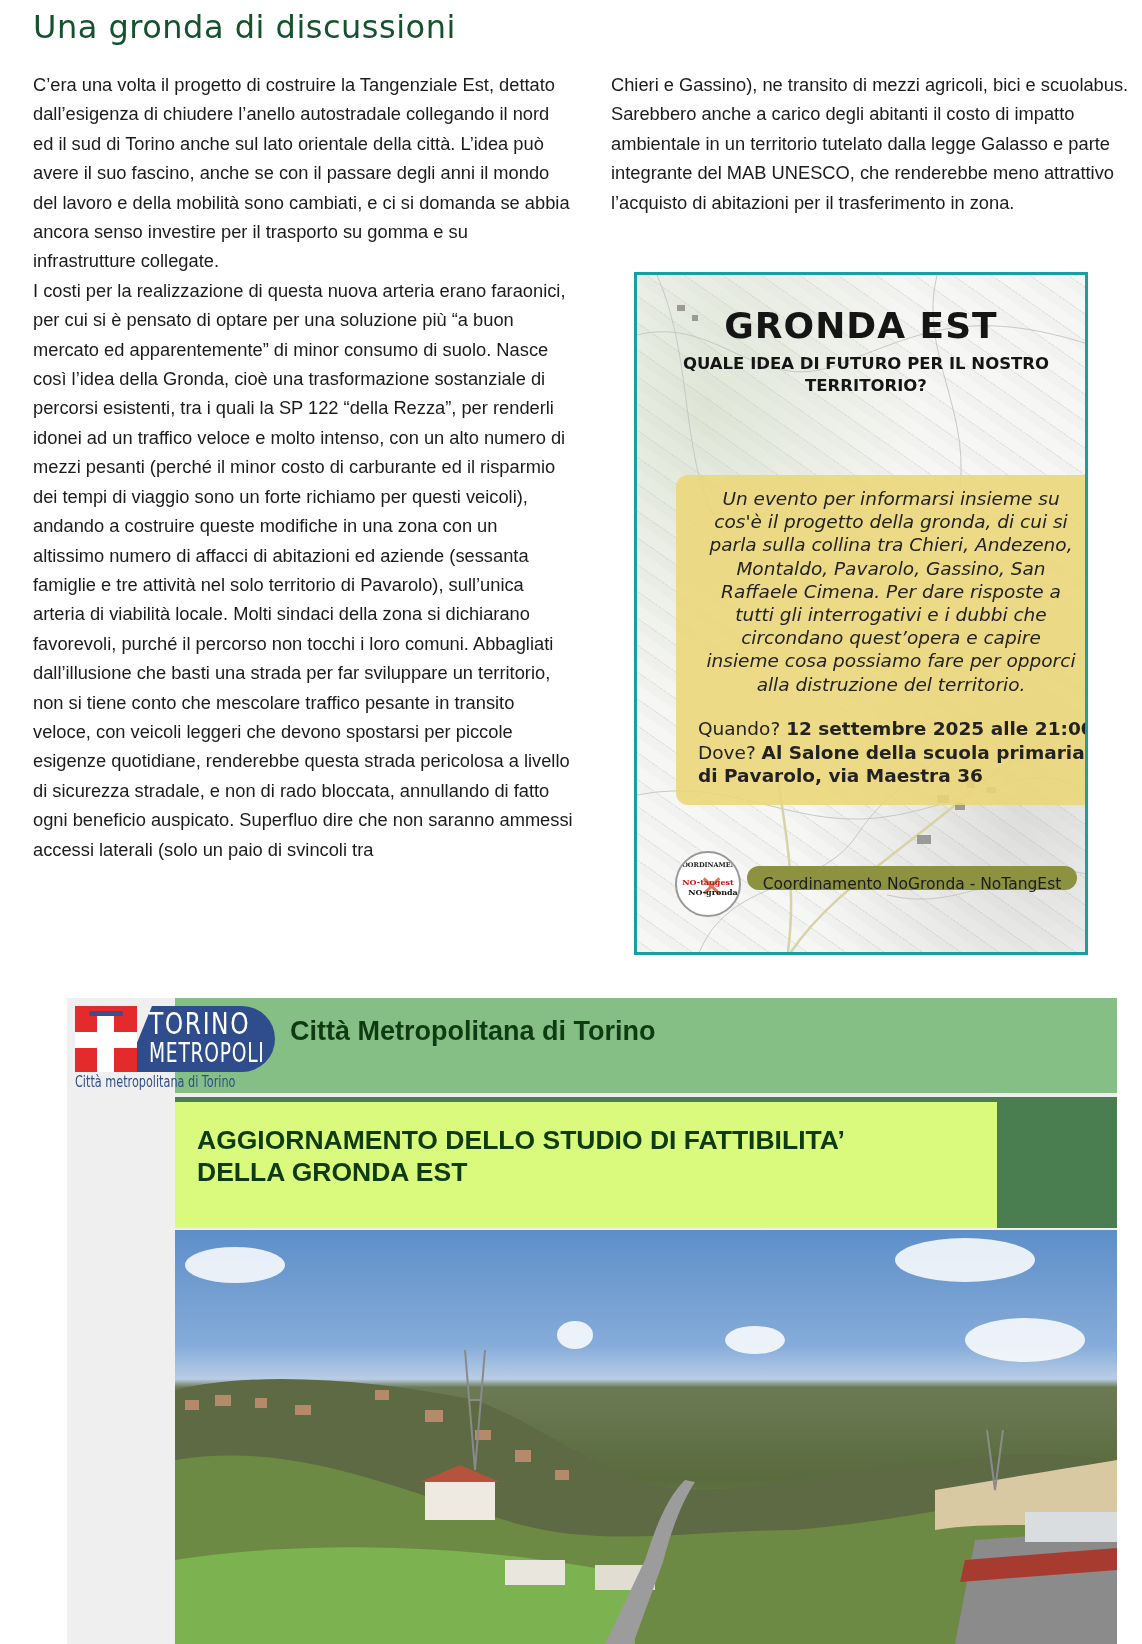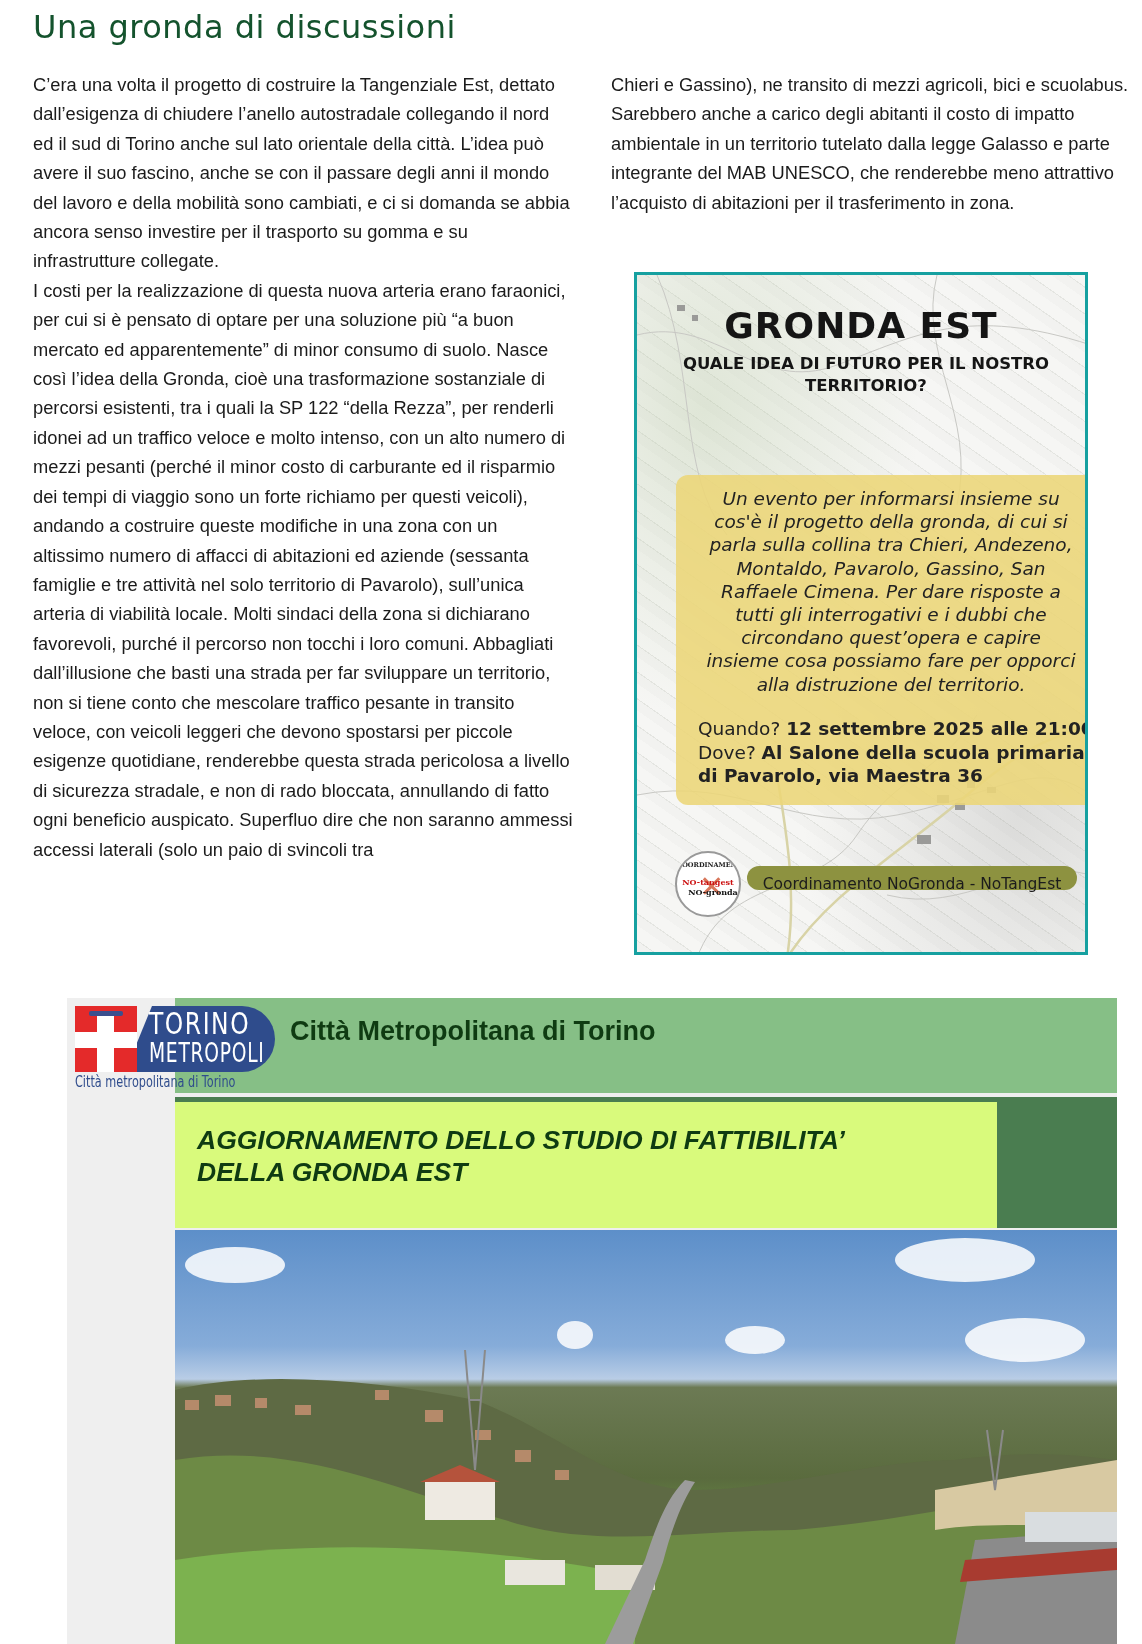--- a/index.html
+++ b/index.html
@@ -40,21 +40,21 @@
   .logo-cross-v { position: absolute; left: 22px; top: 8px; width: 17px; height: 58px; background: #fff; }
   .logo-cross-h { position: absolute; left: 0; top: 26px; width: 62px; height: 16px; background: #fff; }
   .logo-crown { position: absolute; left: 14px; top: 5px; width: 34px; height: 5px; background: #3b4f8e; border-radius: 2px; }
   .logo-blue { position: absolute; left: 50px; top: 0; width: 150px; height: 66px; background: #2f4c8c; border-radius: 0 33px 33px 0; clip-path: polygon(18% 0, 100% 0, 100% 100%, 0 100%); }
   .logo-t1 { position: absolute; left: 74px; top: 0px; font-family: "DejaVu Sans", sans-serif; font-size: 30px; color: #fff; letter-spacing: 2px; transform: scaleX(0.78); transform-origin: left; }
   .logo-t2 { position: absolute; left: 74px; top: 32px; font-family: "DejaVu Sans", sans-serif; font-size: 26px; color: #fff; letter-spacing: 1px; transform: scaleX(0.72); transform-origin: left; }
   .logo-caption { position: absolute; left: 8px; top: 75px; font-family: "DejaVu Sans", sans-serif; font-size: 15px; color: #2f4c8c; transform: scaleX(0.75); transform-origin: left; white-space: nowrap; }
   .slide-stripe { position: absolute; left: 108px; top: 99px; width: 942px; height: 5px; background: #4a7d50; }
   .slide-band { position: absolute; left: 108px; top: 104px; width: 942px; height: 126px; background: #4a7d50; }
   .slide-band-inner { position: absolute; left: 0; top: 0; width: 822px; height: 126px; background: #d9fa7c; }
-  .slide-h1 { position: absolute; left: 22px; top: 22px; font-family: "Liberation Sans", sans-serif; font-weight: bold; font-style: italic; font-size: 26.5px; line-height: 32px; color: #0f3b12; }
+  .slide-h1 { position: absolute; left: 22px; top: 22px; font-family: "Liberation Sans", sans-serif; font-weight: bold; font-size: 26.5px; line-height: 32px; color: #0f3b12; }
   .slide-h2 { position: absolute; left: 22px; top: 90px; font-family: "Liberation Sans", sans-serif; font-style: italic; font-size: 18.5px; color: #1e3b1e; }
   .slide-photo { position: absolute; left: 108px; top: 232px; width: 942px; height: 414px; overflow: hidden;
     background: linear-gradient(180deg, #5d8fc9 0%, #86acd9 28%, #b9cde6 36%, #6c7a54 38%, #5a6b3e 60%, #6fa149 78%, #7fb152 100%); }
 </style>
 </head>
 <body>
 
 <h1 class="title">Una gronda di discussioni</h1>
 
 <div class="col col-left">

